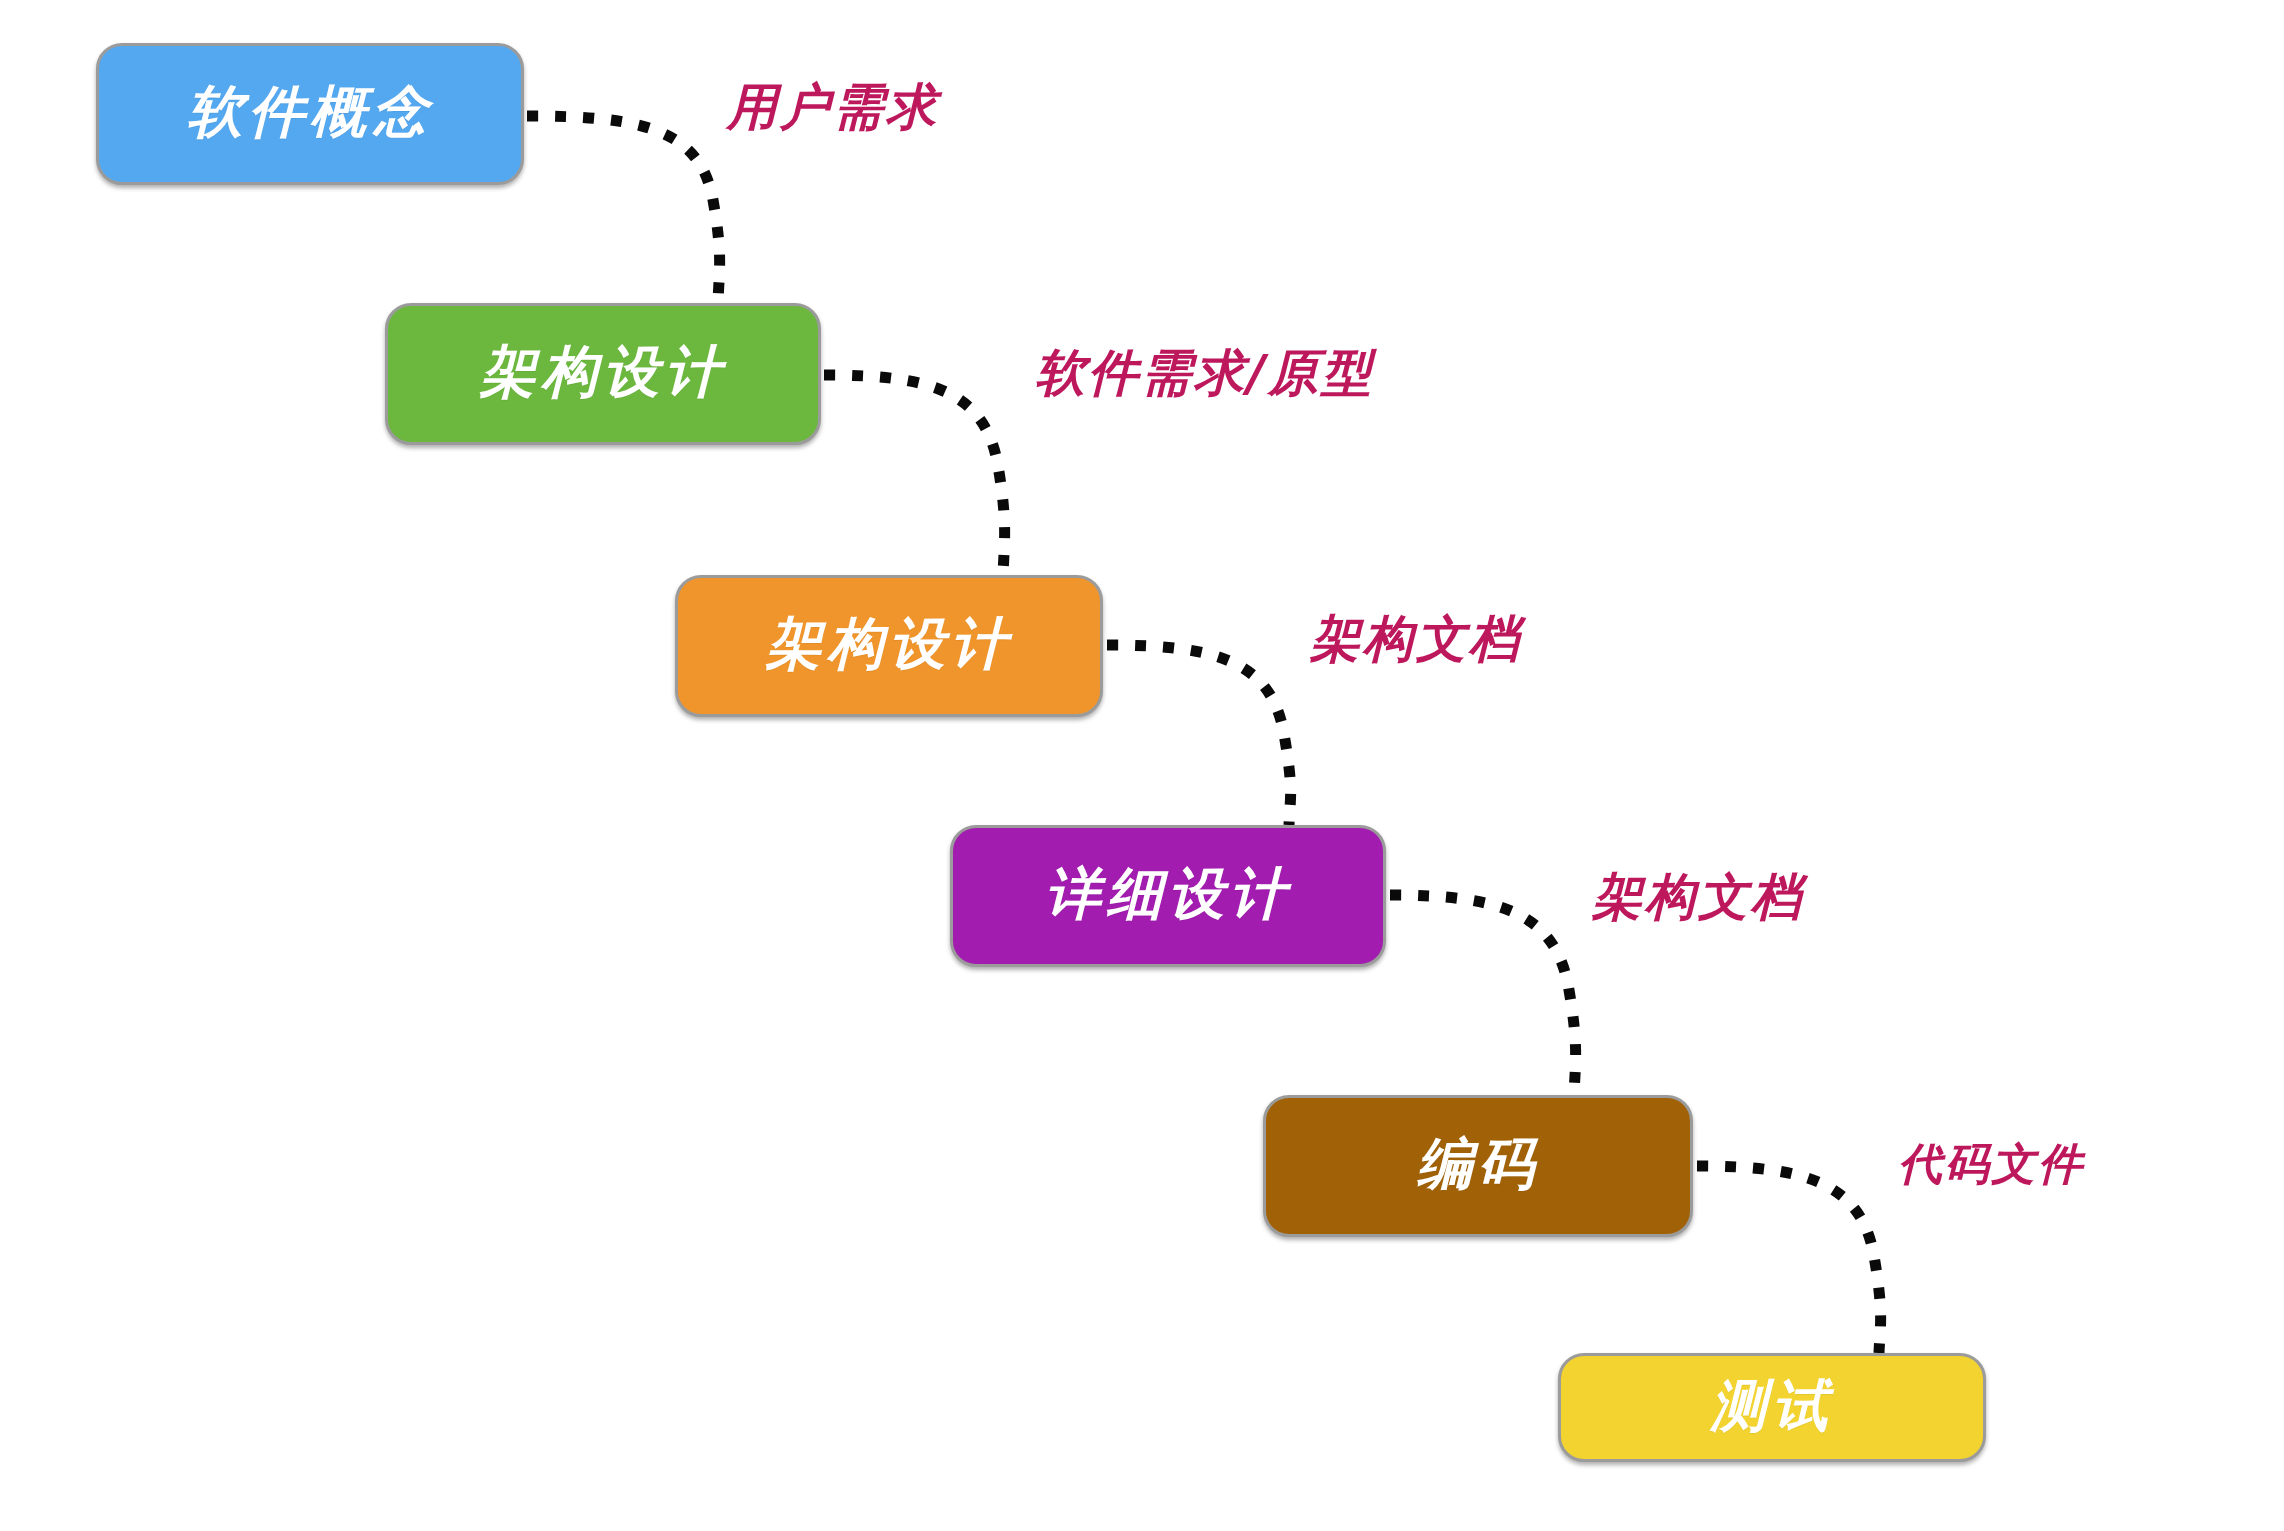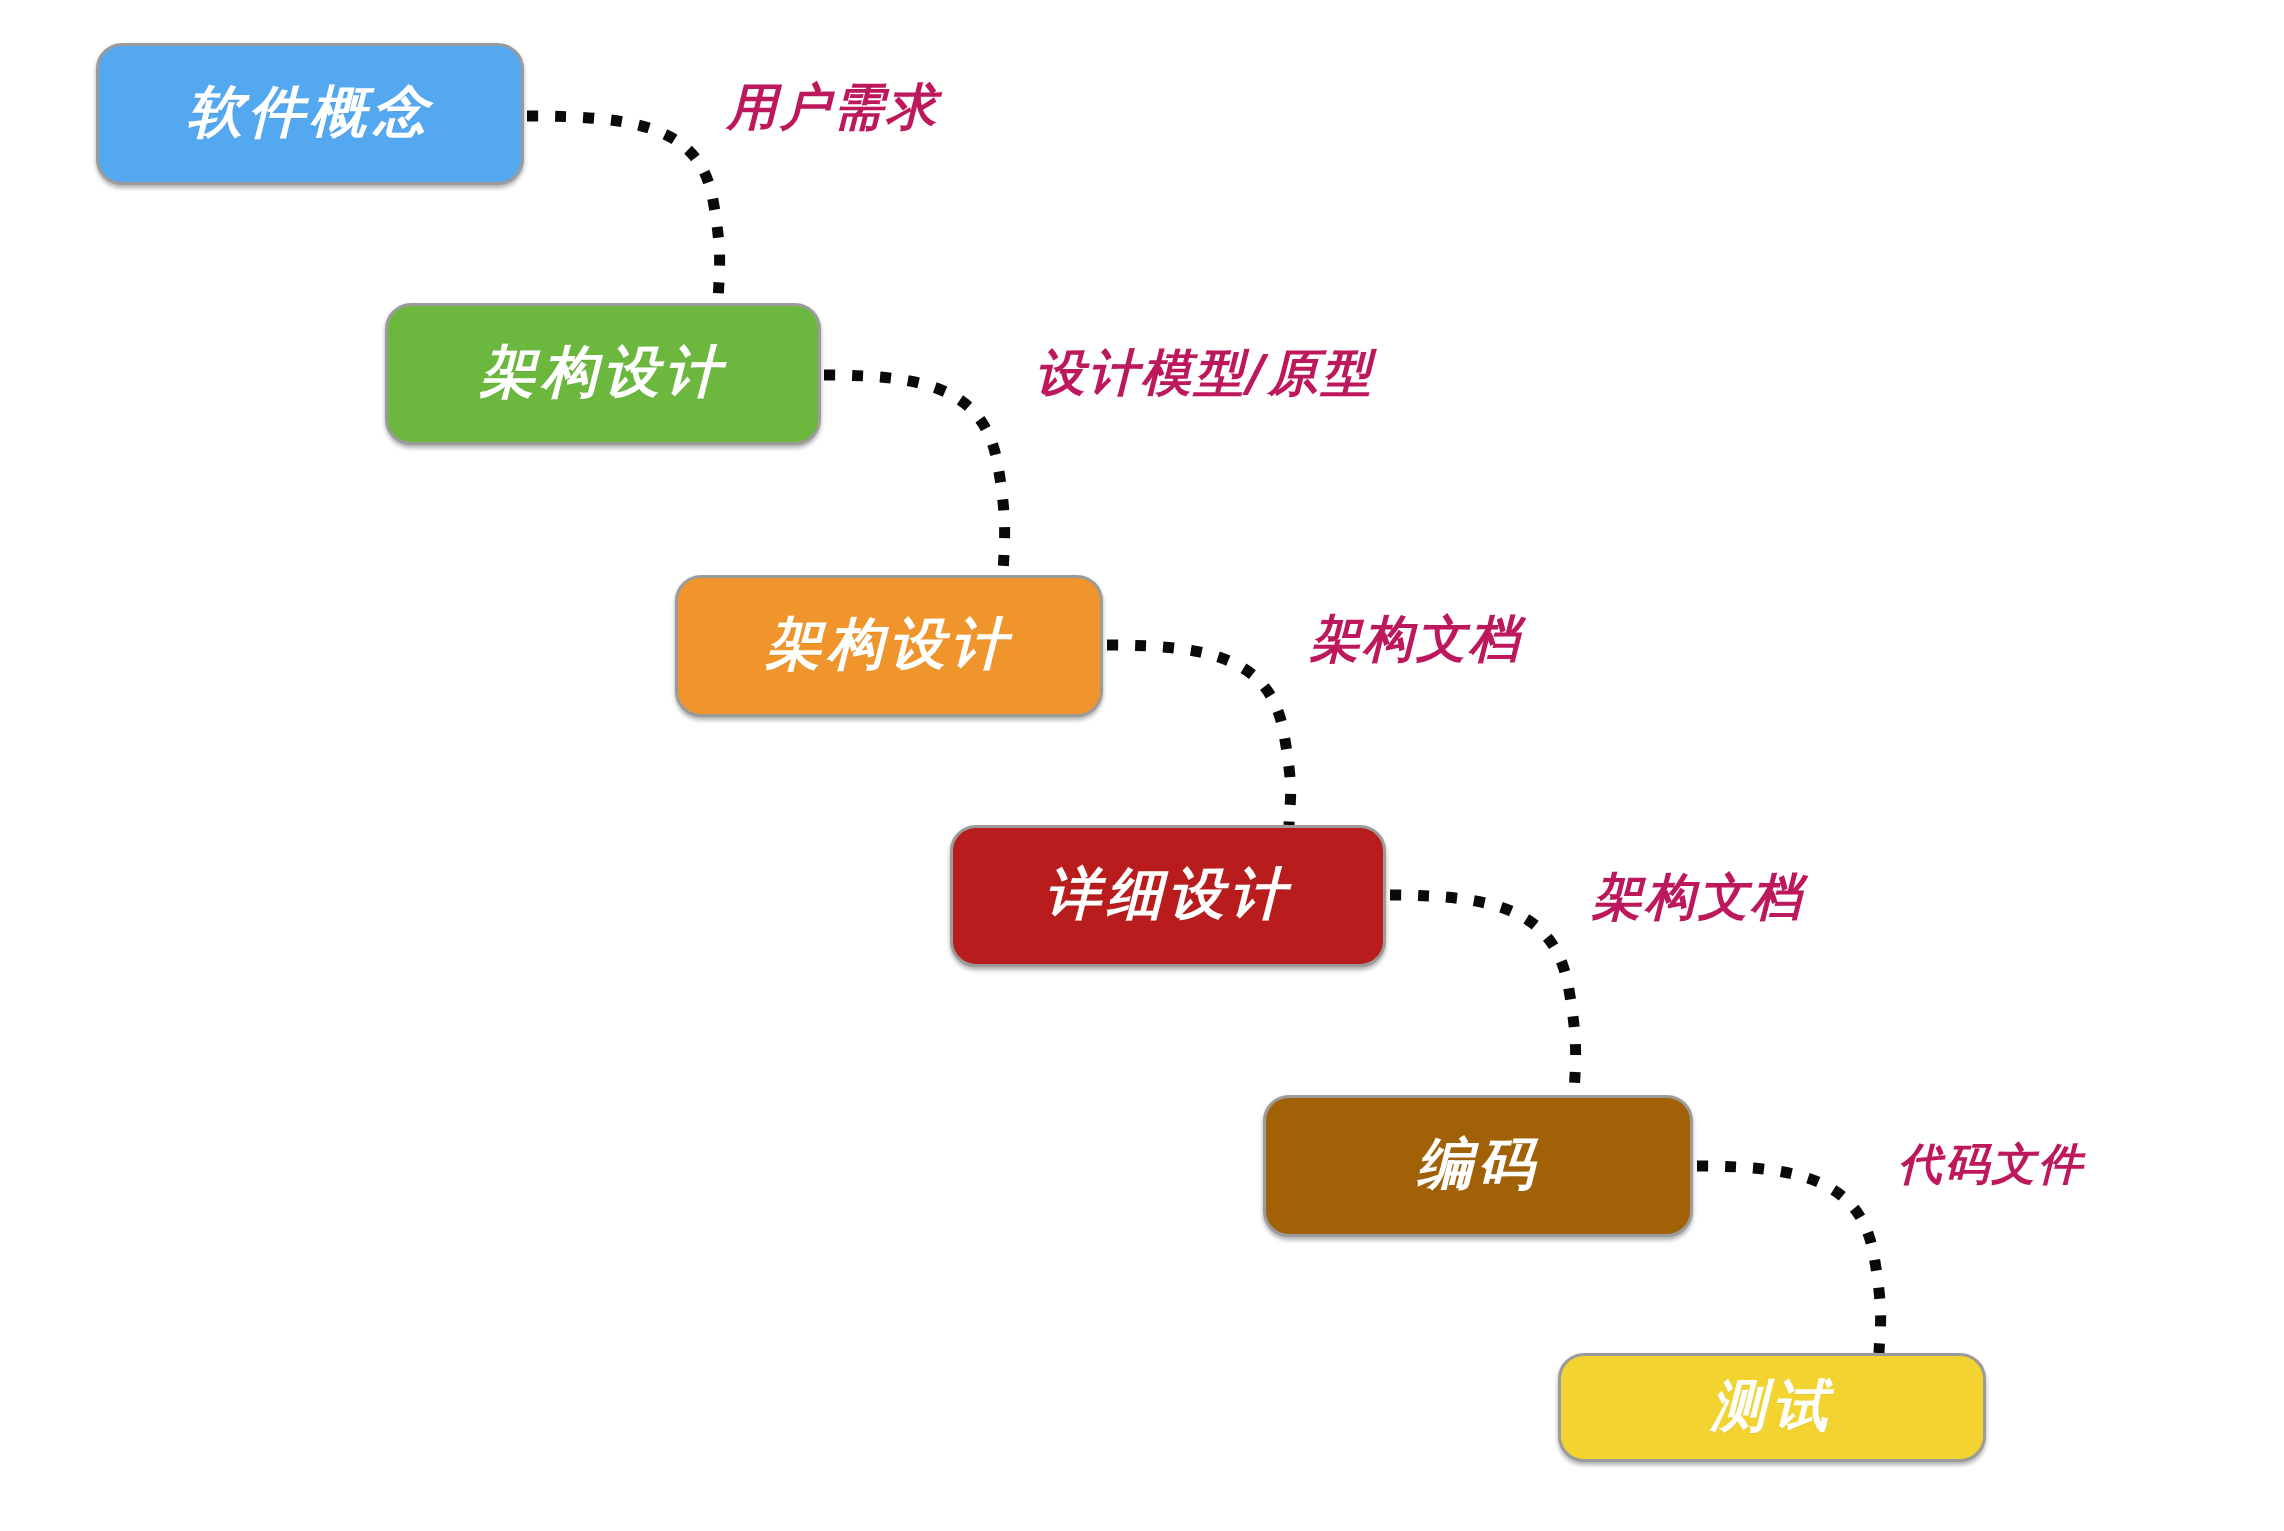--- a/index.html
+++ b/index.html
@@ -82,31 +82,31 @@
   <div id="nodes-container">
       <div class="node" style="left: 96px; top: 43px; width: 428px; height: 142px; background: rgb(84, 168, 240); font-size: 56px;">
         <span class="node-label">软件概念</span>
       </div>
       <div class="node" style="left: 385px; top: 303px; width: 436px; height: 142px; background: rgb(108, 184, 63); font-size: 56px;">
         <span class="node-label">架构设计</span>
       </div>
       <div class="node" style="left: 675px; top: 575px; width: 428px; height: 142px; background: rgb(240, 149, 43); font-size: 56px;">
         <span class="node-label">架构设计</span>
       </div>
-      <div class="node" style="left: 950px; top: 825px; width: 436px; height: 142px; background: #b91c1c; font-size: 56px;">
+      <div class="node" style="left: 950px; top: 825px; width: 436px; height: 142px; background: #a21caf; font-size: 56px;">
         <span class="node-label">详细设计</span>
       </div>
       <div class="node" style="left: 1263px; top: 1095px; width: 430px; height: 142px; background: #a16207; font-size: 56px;">
         <span class="node-label">编码</span>
       </div>
       <div class="node" style="left: 1558px; top: 1353px; width: 428px; height: 109px; background: rgb(242, 211, 47); font-size: 56px;">
         <span class="node-label">测试</span>
       </div>
     </div>
   <div id="edge-labels-container">
       <div class="edge-label" style="left: 727px; top: 82px; font-size: 50px;">用户需求</div>
-      <div class="edge-label" style="left: 1035px; top: 348px; font-size: 50px;">设计模型/原型</div>
+      <div class="edge-label" style="left: 1035px; top: 348px; font-size: 50px;">软件需求/原型</div>
       <div class="edge-label" style="left: 1310px; top: 614px; font-size: 50px; text-align: center;">架构文档</div>
       <div class="edge-label" style="left: 1592px; top: 872px; font-size: 50px;">架构文档</div>
       <div class="edge-label" style="left: 1898px; top: 1142px; font-size: 44px;">代码文件</div>
     </div>
 
 </div>
 
 </body></html>

